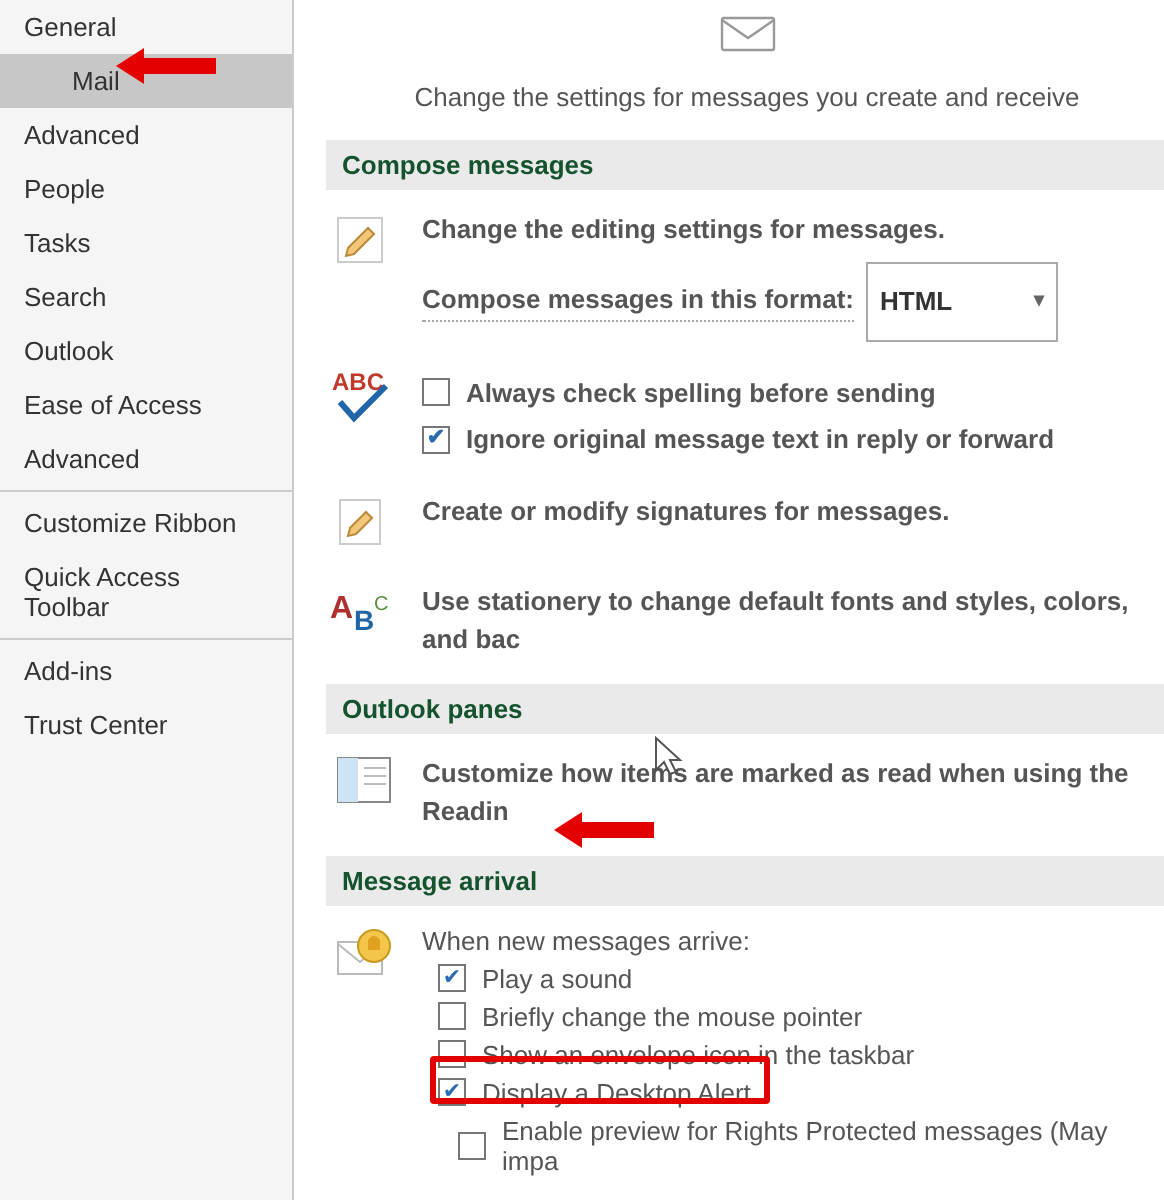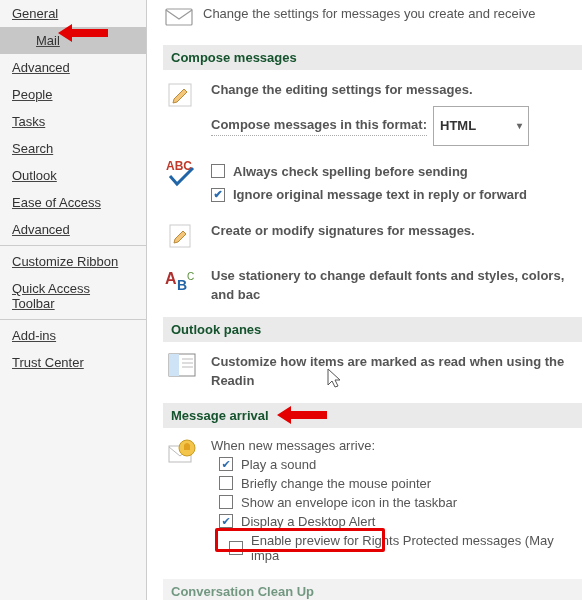--- a/index.html
+++ b/index.html
@@ -1,24 +1,24 @@
 <!DOCTYPE html>
 <html><head>
 <meta charset="utf-8">
 <style>
   * { box-sizing: border-box; font-family: "Segoe UI", Tahoma, sans-serif; }
   body { margin: 0; width: 582px; height: 600px; background: #fff; color: #444; font-size: 13px; overflow: hidden; }
   .container { display: flex; height: 100%; }
-  .sidebar { width: 147px; background: #f5f5f5; border-right: 1px solid #ccc; padding-top: 0; position: relative; text-decoration: underline; }
+  .sidebar { width: 147px; background: #f5f5f5; border-right: 1px solid #ccc; padding-top: 0; position: relative; }
   .sidebar-item { padding: 6px 12px; color: #333; cursor: pointer; }
   .sidebar-item.selected { background: #c7c7c7; padding-left: 36px; }
   .sidebar .divider { border-top: 1px solid #ccc; margin: 2px 0; }
   .content { flex: 1; padding: 0 0 0 18px; overflow: hidden; position: relative; }
 
-  .header-row { display: flex; gap: 10px; margin-top: 6px; margin-bottom: 14px; }
+  .header-row { display: flex; align-items: center; gap: 10px; margin-top: 6px; margin-bottom: 14px; flex-direction: column; }
   .envelope-icon svg { width: 28px; height: 22px; }
 
   .section-header { background: #eaeaea; font-weight: 600; color: #14532d; padding: 5px 8px; margin: 6px 0 10px -2px; }
   .section-body { padding-left: 0; }
 
   .row { display: flex; align-items: flex-start; gap: 12px; margin-bottom: 12px; }
   .row .icon-col { width: 34px; flex-shrink: 0; display: flex; justify-content: center; }
   .row .text-col { flex: 1; color: #555; font-size: 13px; line-height: 1.5; font-weight: bold; }
   .format-row { display: flex; align-items: center; gap: 6px; margin-top: 6px; }
   .format-select { width: 96px; height: 40px; border: 1px solid #aaa; display: inline-flex; align-items: center; justify-content: space-between; padding: 0 6px; background: #fff; color: #333; font-size: 13px; }

